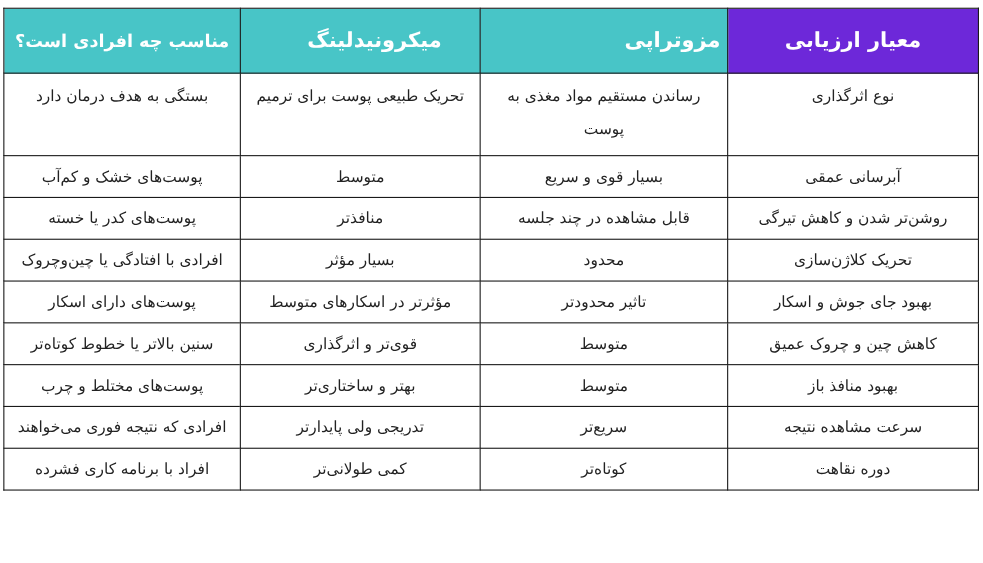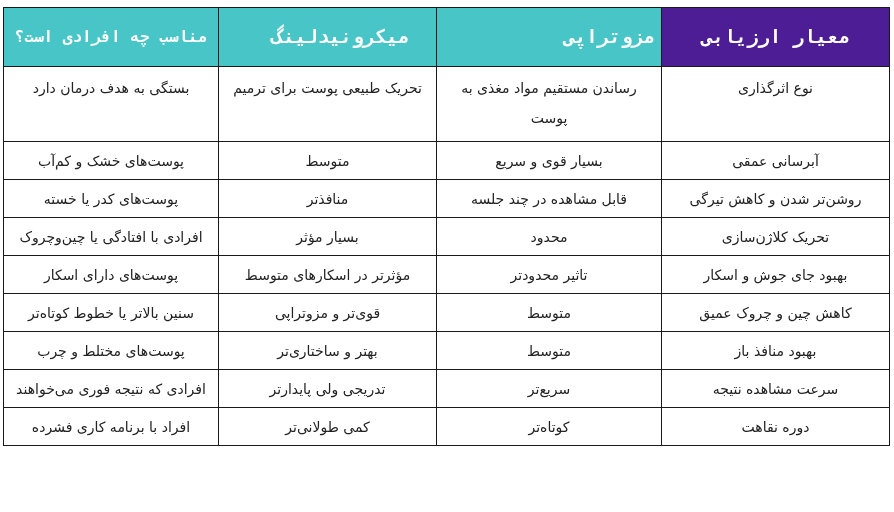--- a/index.html
+++ b/index.html
@@ -32,21 +32,20 @@
       color: #222222;
     }
     th {
       background: #48C5C7;
       color: #ffffff;
       font-weight: bold;
       font-size: 19px;
       height: 58px;
       padding: 0 6px;
       vertical-align: middle;
-      font-family: Liberation Mono, monospace;
     }
     th.col-4 {
       font-size: 16px;
     }
     td {
       font-size: 14px;
       height: 37px;
       padding: 0 8px;
       vertical-align: middle;
       line-height: 26px;
@@ -68,21 +67,21 @@
 <div class="table-wrap">
   <table>
     <colgroup>
       <col class="c4">
       <col class="c3">
       <col class="c2">
       <col class="c1">
     </colgroup>
     <thead>
       <tr>
-        <th class="col-1" style="background: #4c1d95;">معیار ارزیابی</th>
+        <th class="col-1" style="background: #6d28d9;">معیار ارزیابی</th>
         <th class="col-2" style="background: rgb(72, 197, 199); text-align: right;">مزوتراپی</th>
         <th class="col-3" style="background: rgb(72, 197, 199); padding-left: 32px;">میکرونیدلینگ</th>
         <th class="col-4" style="background: rgb(72, 197, 199);">مناسب چه افرادی است؟</th>
       </tr>
     </thead>
     <tbody>
       <tr class="row-first">
         <td>نوع اثرگذاری</td>
         <td>رساندن مستقیم مواد مغذی به پوست</td>
         <td>تحریک طبیعی پوست برای ترمیم</td>
@@ -108,21 +107,21 @@
       </tr>
       <tr>
         <td>بهبود جای جوش و اسکار</td>
         <td>تاثیر محدودتر</td>
         <td>مؤثرتر در اسکارهای متوسط</td>
         <td>پوست‌های دارای اسکار</td>
       </tr>
       <tr>
         <td>کاهش چین و چروک عمیق</td>
         <td>متوسط</td>
-        <td>قوی‌تر و مزوتراپی</td>
+        <td>قوی‌تر و اثرگذاری</td>
         <td>سنین بالاتر یا خطوط کوتاه‌تر</td>
       </tr>
       <tr>
         <td>بهبود منافذ باز</td>
         <td>متوسط</td>
         <td>بهتر و ساختاری‌تر</td>
         <td>پوست‌های مختلط و چرب</td>
       </tr>
       <tr>
         <td>سرعت مشاهده نتیجه</td>

